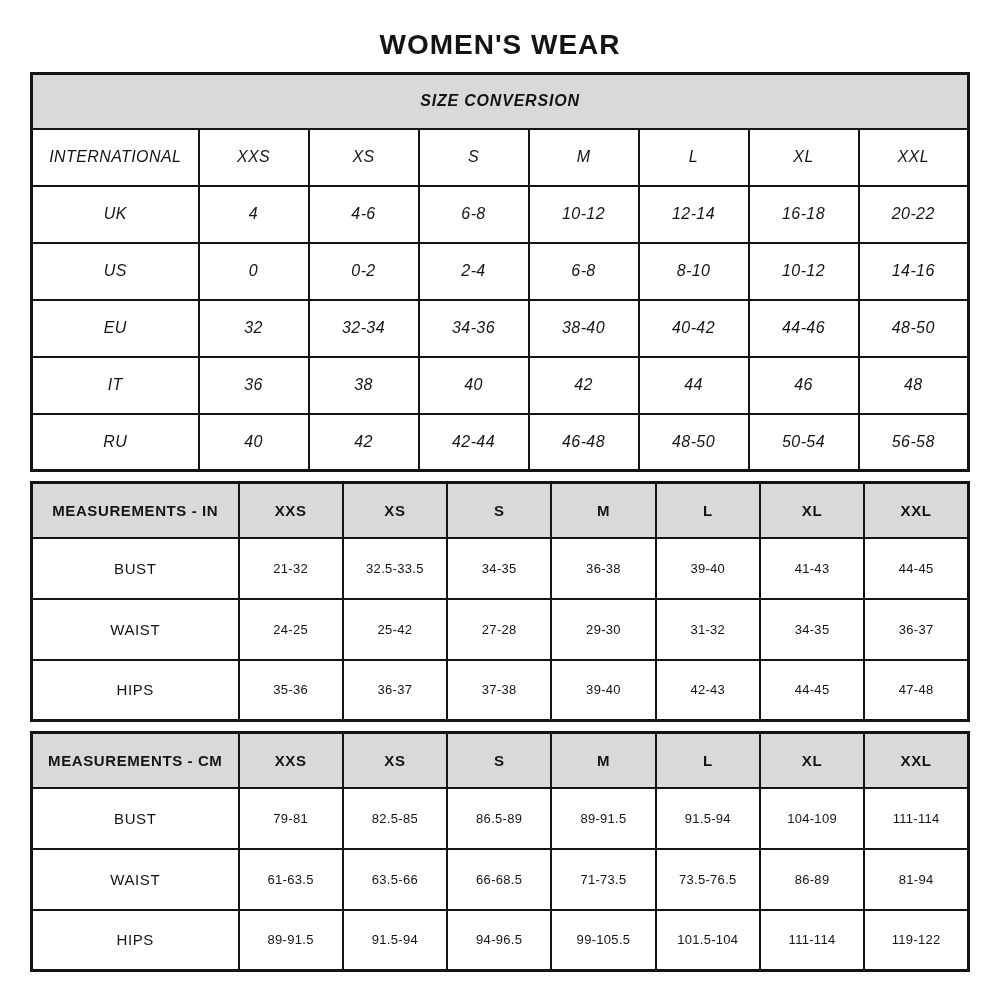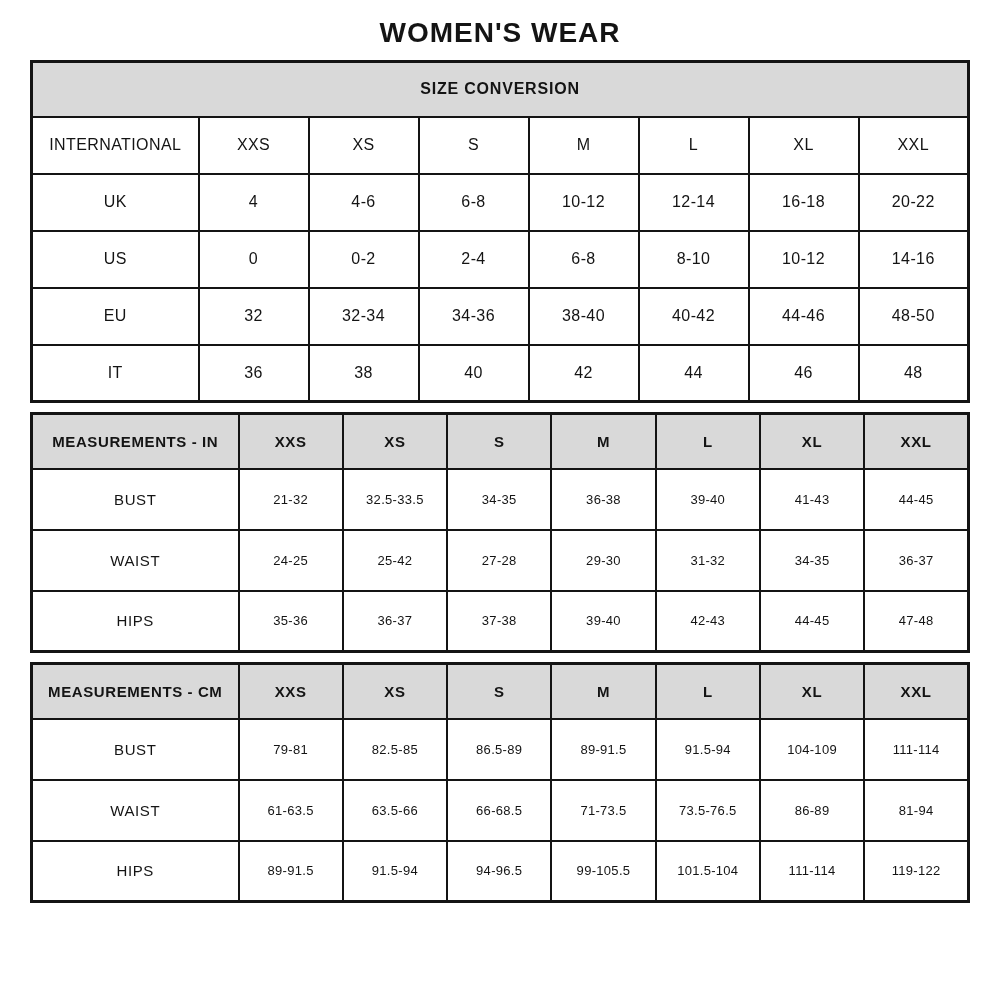--- a/index.html
+++ b/index.html
@@ -8,21 +8,21 @@
     --text:#141414;
     --page-bg:#ffffff;
   }
   *{box-sizing:border-box;margin:0;padding:0;}
   html,body{width:1000px;height:1000px;background:var(--page-bg);}
   body{
     font-family:"Liberation Sans","DejaVu Sans",sans-serif;
     color:var(--text);
     overflow:hidden;
   }
-  .page{width:1000px;height:1000px;padding:4px 30px;}
+  .page{width:1000px;height:1000px;padding:16px 30px;}
   .title{
     text-align:center;
     font-size:28px;
     font-weight:700;
     letter-spacing:1px;
     padding:13px 0 11px 0;
   }
   table.tbl{
     width:940px;
     border-collapse:collapse;
@@ -31,21 +31,21 @@
   }
   table.tbl td{
     border:2px solid var(--border);
     text-align:center;
     vertical-align:middle;
     padding:0 2px;
     overflow:hidden;
     white-space:nowrap;
   }
   
-  .tbl-size{margin-top:0;}
+  .tbl-size{margin-top:0;font-style:italic;}
   .tbl-size col.c-label{width:167px;}
   .tbl-size tr{height:57px;}
   .tbl-size tr.title-row{height:55px;}
   .tbl-size td{font-size:16px;letter-spacing:.4px;}
   .tbl-size .title-row td{
     background:var(--header-bg);
     font-weight:700;
     font-size:16px;
     letter-spacing:.8px;
   }
@@ -121,20 +121,30 @@
         </tr>
         <tr>
           <td class="row-label">IT</td>
           <td>36</td>
           <td>38</td>
           <td>40</td>
           <td>42</td>
           <td>44</td>
           <td>46</td>
           <td>48</td>
+        </tr>
+        <tr>
+          <td class="row-label">RU</td>
+          <td>40</td>
+          <td>42</td>
+          <td>42-44</td>
+          <td>46-48</td>
+          <td>48-50</td>
+          <td>50-54</td>
+          <td>56-58</td>
         </tr>
       </tbody>
   </table>
 
   <table class="tbl tbl-meas">
     <colgroup>
         <col class="c-label">
         <col span="7">
       </colgroup>
     <tbody>

